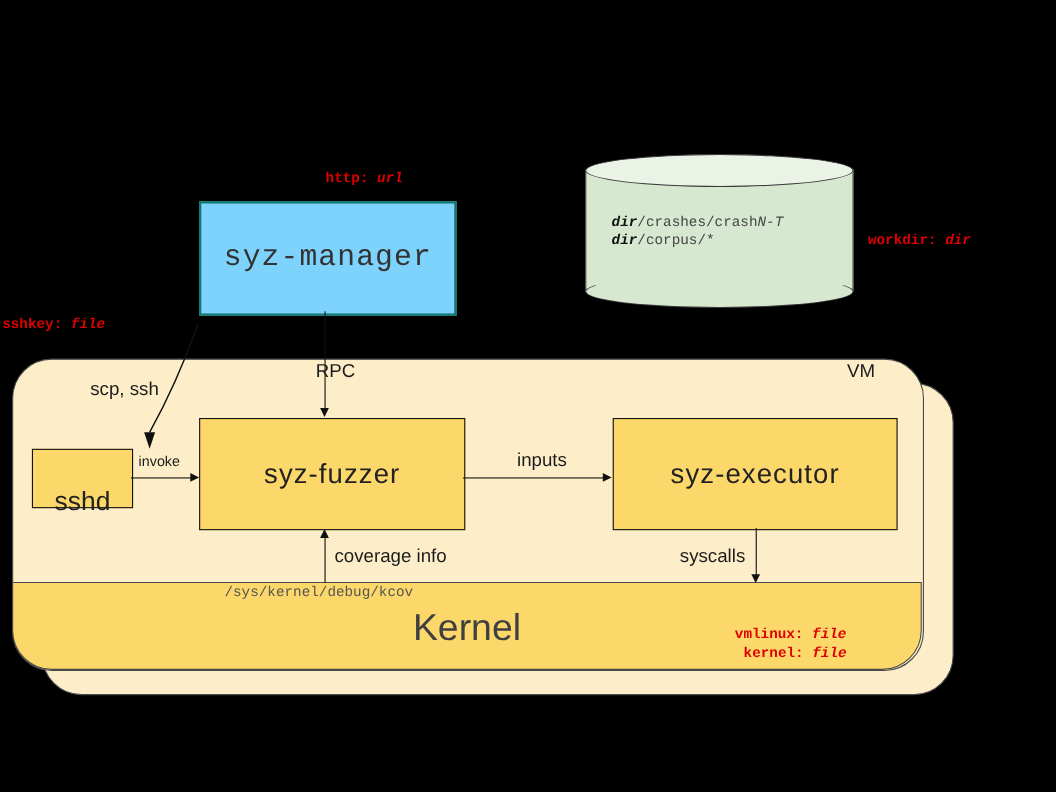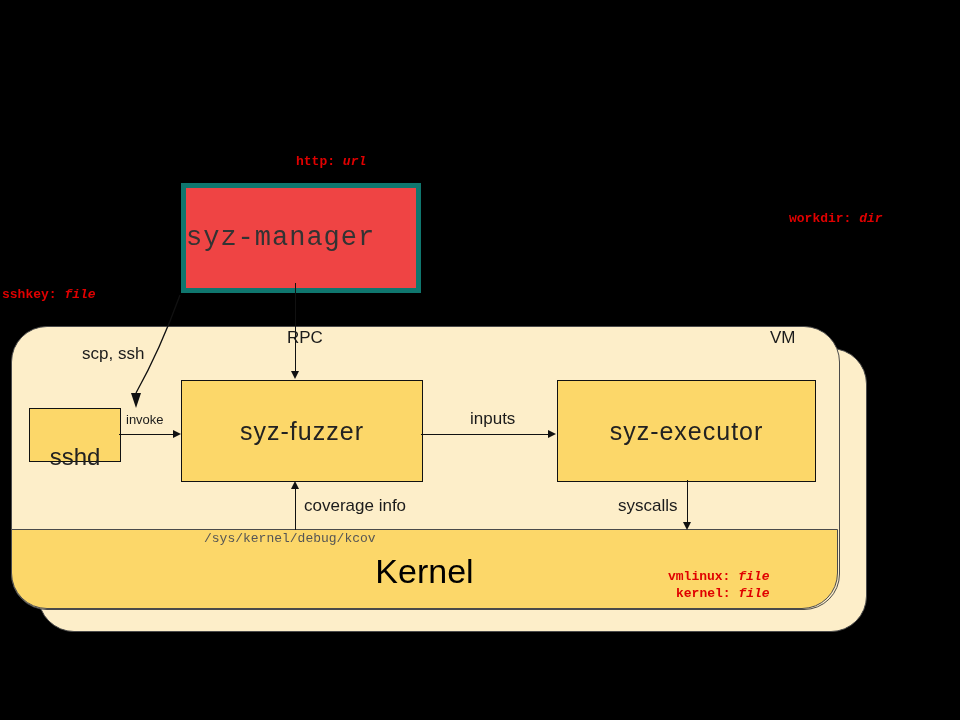--- a/index.html
+++ b/index.html
@@ -11,22 +11,22 @@
   .abs{position:absolute;}
 
   
   .red-label{color:#e00000;font-family:"Liberation Mono","DejaVu Sans Mono",monospace;
              font-size:13px;font-weight:bold;white-space:nowrap;letter-spacing:0px;}
   .red-label .key{font-weight:bold;font-style:normal;}
   .red-label .val{font-weight:bold;font-style:italic;}
 
   
   #manager-box{left:181px;top:183px;width:230px;height:100px;
-               background:#ef4444;border:5px solid #0f766e;
-               display:flex;align-items:center;justify-content:flex-start;}
+               background:#7dd3fc;border:2px solid #0f766e;
+               display:flex;align-items:center;justify-content:center;}
   #manager-box .lbl{font-family:"Liberation Mono","DejaVu Sans Mono",monospace;
                     font-size:27px;color:#333;letter-spacing:1px;}
 
   
   #db{left:532px;top:140px;width:244px;height:138px;}
   #db .body{position:absolute;left:0;top:14px;width:242px;height:110px;
             background:#d7e8d0;border-left:1px solid #3a3a3a;border-right:1px solid #3a3a3a;}
   #db .top{position:absolute;left:0;top:0;width:242px;height:28px;
            background:#eaf3e6;border:1px solid #3a3a3a;border-radius:50%/50%;}
   #db .bottom{position:absolute;left:0;top:110px;width:242px;height:28px;
@@ -47,21 +47,21 @@
 
   .vm-label{font-size:17px;color:#1b1b1b;}
 
   
   #kernel{left:11px;top:529px;width:827px;height:80px;
           background:#fcd769;border:1px solid #4a4a4a;
           border-top-left-radius:0;border-top-right-radius:0;
           border-bottom-left-radius:36px;border-bottom-right-radius:36px;
           box-sizing:border-box;}
   #kernel .ktitle{position:absolute;left:0;top:22px;width:100%;text-align:center;
-                  font-size:34px;color:#000000;}
+                  font-size:34px;color:#404040;}
 
   
   .proc{background:#fcd769;border:1px solid #111;
         display:flex;align-items:center;justify-content:center;}
   .proc .plbl{font-family:Liberation Sans, sans-serif;
               font-size:25px;color:#222;letter-spacing:1px;white-space:nowrap;}
   #fuzzer-box{left:181px;top:380px;width:240px;height:100px;}
   #executor-box{left:557px;top:380px;width:257px;height:100px;}
   #sshd-box{left:29px;top:408px;width:90px;height:52px;}
   #sshd-box .plbl{font-family:"Liberation Sans",sans-serif;font-size:24px;letter-spacing:0;margin-top:44px;}
@@ -98,20 +98,29 @@
 
   <div class="abs red-label" style="left:789px;top:211px;">
     <span class="key">workdir:</span>
     <span class="val">dir</span>
   </div>
 
   <div class="abs" id="manager-box">
     <span class="lbl">syz-manager</span>
   </div>
 
+  <div class="abs" id="db">
+    <div class="body"></div>
+    <div class="bottom"></div>
+    <div class="top"></div>
+    <div class="txt">
+      <div><b>dir</b><span>/crashes/crash</span><i>N</i><span>-</span><i>T</i></div>
+      <div><b>dir</b><span>/corpus/*</span></div>
+    </div>
+  </div>
 
   <div class="abs" id="vm-back"></div>
 
   <div class="abs" id="vm-front"></div>
 
   <div class="abs vm-label" style="left:770px;top:328px;">VM</div>
 
   <div class="abs" id="kernel">
     <div class="ktitle">Kernel</div>
   </div>

